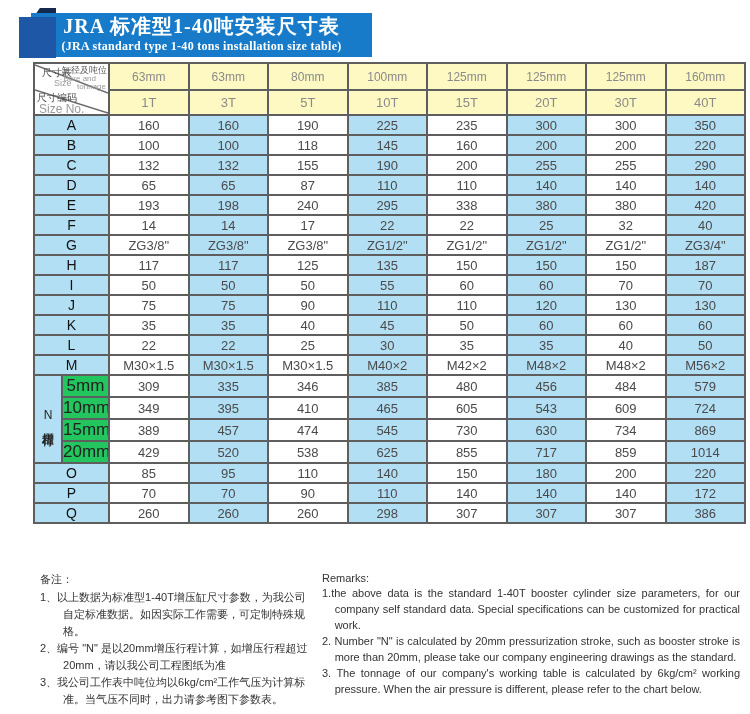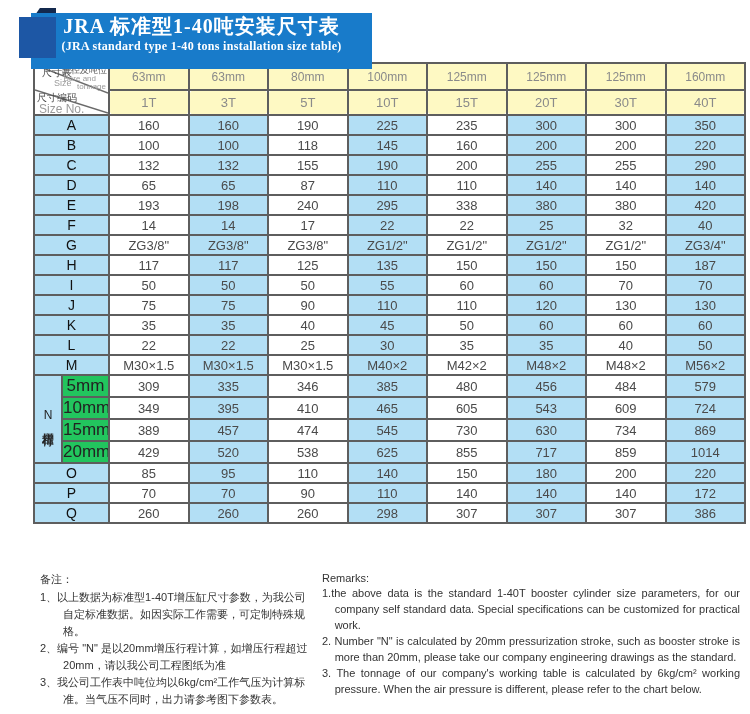--- a/index.html
+++ b/index.html
@@ -3,21 +3,21 @@
 <meta charset="utf-8">
 <style>
   * { margin:0; padding:0; box-sizing:border-box; }
   html,body { background:#fff; }
   body { width:750px; font-family:"Liberation Sans","DejaVu Sans",sans-serif; }
   .page { position:relative; width:750px; height:714px; background:#fff; overflow:hidden; }
 
   
   .fold { position:absolute; left:33px; top:8px; width:23px; height:10px;
           background:#13294e; clip-path:polygon(30% 0,100% 0,100% 100%,0 100%); }
-  .banner { position:absolute; left:31px; top:13px; width:341px; height:56px;
+  .banner { position:absolute; left:31px; top:13px; width:341px; height:44px;
             background:#187bca; color:#fff; text-align:center; z-index:2; }
   .square { position:absolute; left:19px; top:17px; width:37px; height:41px;
             background:#1d57a5; z-index:3; }
   .banner .t1 { font-family:"Liberation Serif","DejaVu Serif",serif; font-weight:bold;
                 font-size:20px; line-height:25px; letter-spacing:1px; padding-top:1px; }
   .banner .t2 { font-family:"Liberation Serif","DejaVu Serif",serif; font-weight:bold;
                 font-size:12px; line-height:14px; letter-spacing:0.3px; }
 
   
   table { position:absolute; left:33px; top:62px; width:712px;

